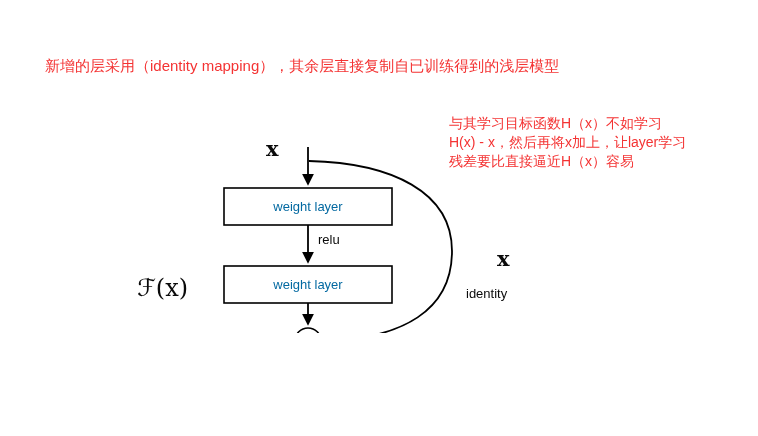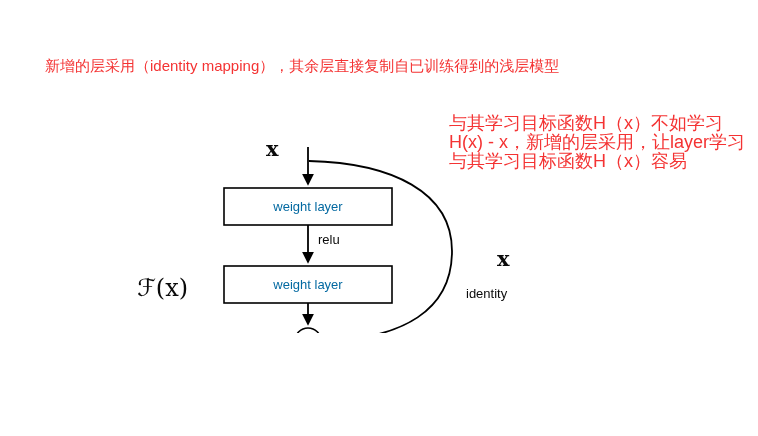--- a/index.html
+++ b/index.html
@@ -5,21 +5,21 @@
   html,body{margin:0;padding:0;background:#ffffff;}
   .stage{
     position:relative;width:758px;height:333px;background:#ffffff;
     font-family:"Liberation Sans",sans-serif;overflow:hidden;color:#111;text-decoration:underline;
   }
   .red{color:var(--red,#f43333);}
   .top-note{
     position:absolute;left:45px;top:57px;font-size:15px;white-space:nowrap;
   }
   .side-note{
-    position:absolute;left:449px;top:114px;font-size:18px;line-height:19px;white-space:nowrap;
+    position:absolute;left:449px;top:114px;font-size:14px;line-height:19px;white-space:nowrap;
   }
   .lbl{position:absolute;white-space:nowrap;color:#0a0a0a;}
   .math{font-family:"DejaVu Serif","DejaVu Sans",serif;}
   .bold{font-weight:bold;}
   .fs21{font-size:21px;}
   .fs24{font-size:24px;margin-top:46px;}
   .fs17{font-size:13px;}
   .box-label{
     position:absolute;display:flex;align-items:center;justify-content:center;
     font-size:13px;color:#0369a1;
@@ -33,22 +33,22 @@
   svg.diagram{position:absolute;left:0;top:0;}
 </style>
 </head>
 <body>
 
 <div class="stage">
 
   <div class="red top-note">新增的层采用（identity mapping），其余层直接复制自已训练得到的浅层模型</div>
   <div class="red side-note">
     <div>与其学习目标函数H（x）不如学习</div>
-    <div>H(x) - x，新增的层采用，让layer学习</div>
-    <div>与其学习目标函数H（x）容易</div>
+    <div>H(x) - x，然后再将x加上，让layer学习</div>
+    <div>残差要比直接逼近H（x）容易</div>
   </div>
 
   <svg class="diagram" width="758" height="436" viewBox="0 0 758 436" aria-hidden="true">
     <defs>
       <marker id="ah" viewBox="0 0 10 10" refX="8.5" refY="5" markerWidth="6.5" markerHeight="6.5" orient="auto-start-reverse">
         <path d="M0,0 L10,5 L0,10 z" fill="#000"></path>
       </marker>
     </defs>
 
     <path d="M309,161 C392,163 452,192 452,251 C452,311 402,338 327,341" fill="none" stroke="#000" stroke-width="1.8" marker-end="url(#ah)"></path>

